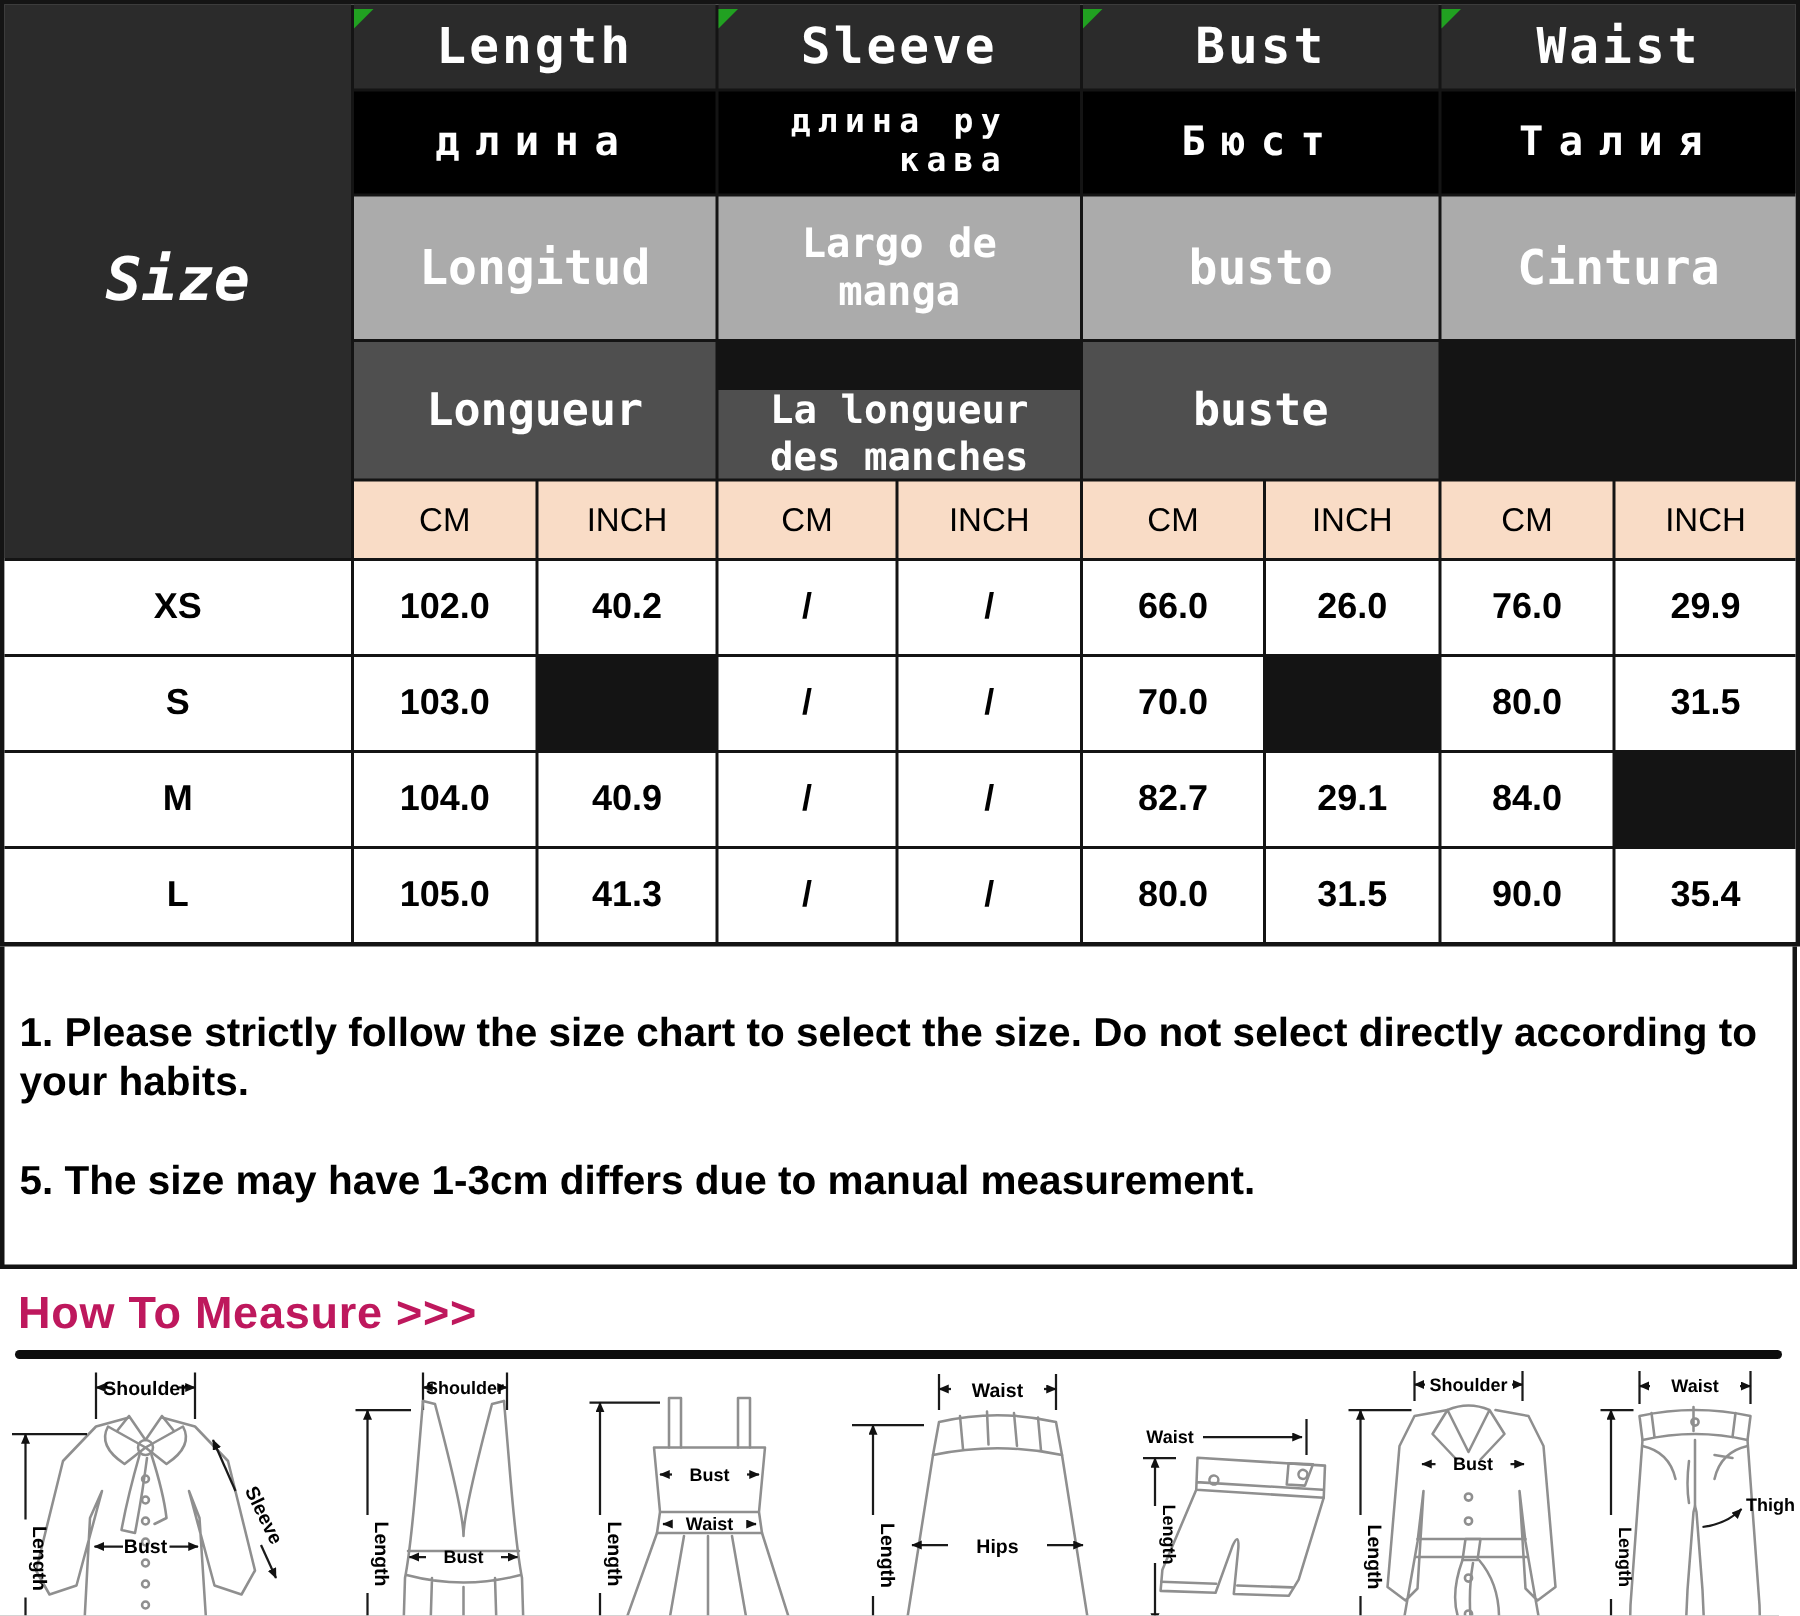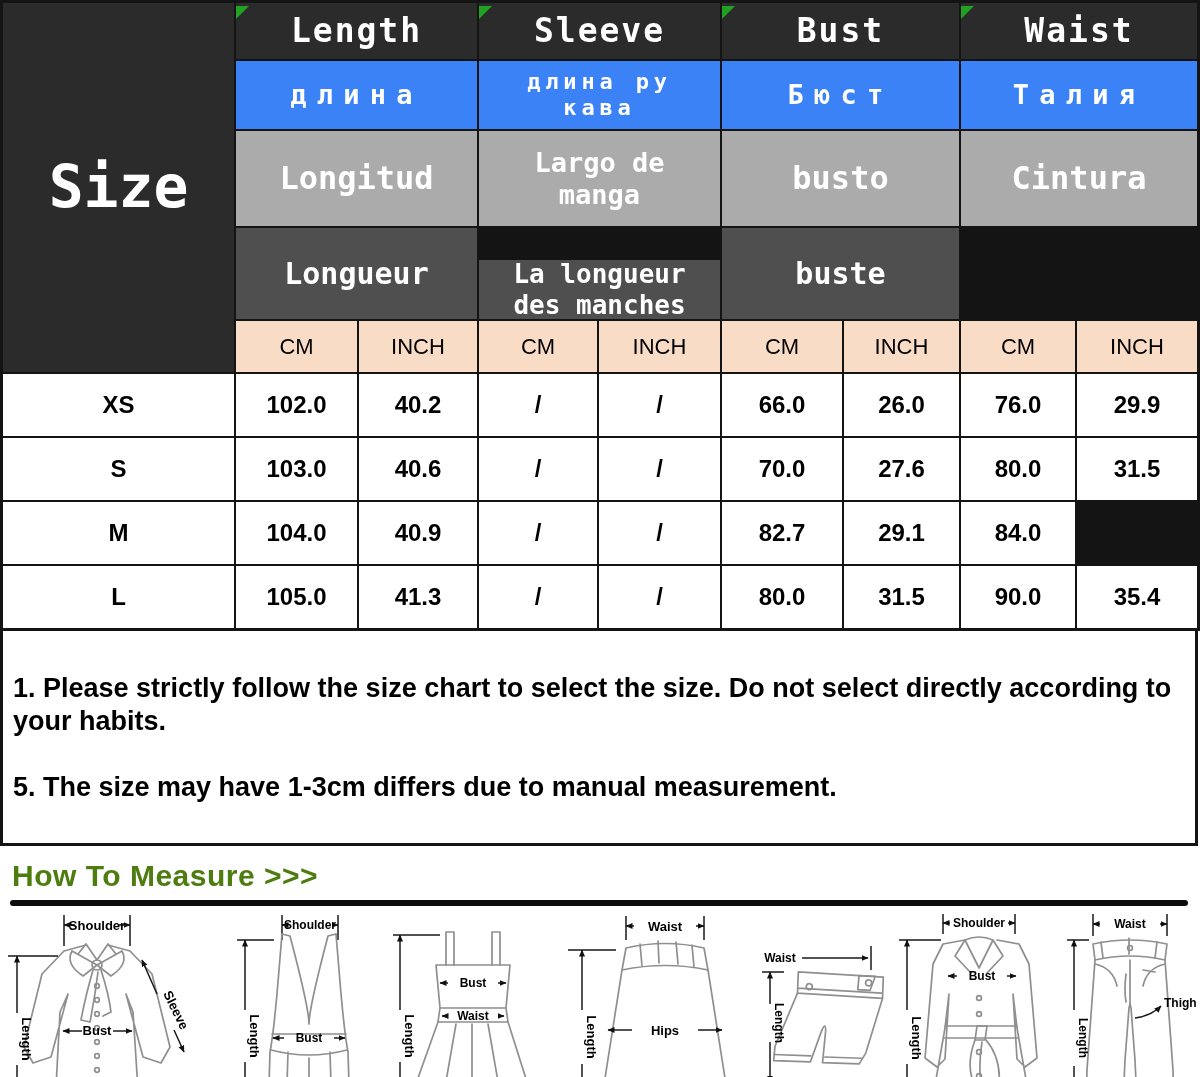--- a/index.html
+++ b/index.html
@@ -8,44 +8,44 @@
 
   
   .table-wrap{position:relative;width:1194px;border:3px solid #141414;}
   .size-table{display:grid;background:#141414;gap:2px;
     grid-template-columns:231px 121px 118px 118px 121px 120px 115px 114px 120px;
     grid-template-rows:56px 68px 95px 91px 51px 62px 62px 62px 62px;}
   .cell{display:flex;align-items:center;justify-content:center;text-align:center;
         white-space:pre-line;line-height:1.18;}
   .mono{font-family:"DejaVu Sans Mono","Liberation Mono",monospace;font-weight:bold;color:#fff;}
   .bg-dark{background:#2b2b2b;}
-  .bg-ru{background:#3b82f6;}
+  .bg-ru{background:#000000;text-align:right;}
   .bg-es{background:#ababab;}
   .bg-fr{background:#4f4f4f;}
   .bg-unit{background:#f9dcc6;}
   .bg-white{background:#ffffff;}
-  .corner{font-size:58px;}
+  .corner{font-size:40px;font-style:italic;}
   .h-en{font-size:33px;letter-spacing:2px;}
   .c-ru{font-size:27px;letter-spacing:.38em;}
   .c-ru.small{font-size:22px;letter-spacing:.22em;}
   .c-es{font-size:32px;}
   .c-es.small{font-size:27px;}
   .c-fr{font-size:30px;}
   .c-fr.small{font-size:26px;margin-top:32px;}
   .unit{font-size:22px;font-weight:normal;color:#000;}
   .val{font-size:24px;font-weight:bold;color:#000;}
   .tri{position:absolute;width:0;height:0;border-top:13px solid #21a121;
        border-right:13px solid transparent;top:3px;}
 
   
   .notes{width:1170px;border:3px solid #141414;border-top:0;padding:8px 12px 6px 10px;
          font-size:27px;font-weight:bold;color:#000;line-height:1.22;white-space:pre-line;}
 
   
-  .htm-title{margin:13px 0 0 12px;font-size:30px;font-weight:800;color:#4d7c0f;letter-spacing:.5px;}
+  .htm-title{margin:13px 0 0 12px;font-size:30px;font-weight:800;color:#be185d;letter-spacing:.5px;}
   .htm-rule{height:6px;background:#0d0d0d;border-radius:3px;margin:7px 12px 0 10px;}
 
   
   .diagrams{display:flex;justify-content:space-between;align-items:flex-start;
             margin-top:4px;padding:0 2px;}
   svg{display:block;}
   .garm{stroke:#8f8f8f;stroke-width:1.7;fill:none;stroke-linecap:round;stroke-linejoin:round;}
   .dim{stroke:#1a1a1a;stroke-width:1.5;fill:none;}
   .lbl{font-family:"Liberation Sans",sans-serif;font-size:13px;font-weight:bold;fill:#000;text-anchor:middle;}
   .lbl-sm{font-size:12px;}
@@ -96,25 +96,23 @@
       <div class="cell bg-white val" style="grid-column:3;grid-row:6">40.2</div>
       <div class="cell bg-white val" style="grid-column:4;grid-row:6">/</div>
       <div class="cell bg-white val" style="grid-column:5;grid-row:6">/</div>
       <div class="cell bg-white val" style="grid-column:6;grid-row:6">66.0</div>
       <div class="cell bg-white val" style="grid-column:7;grid-row:6">26.0</div>
       <div class="cell bg-white val" style="grid-column:8;grid-row:6">76.0</div>
       <div class="cell bg-white val" style="grid-column:9;grid-row:6">29.9</div>
 
       <div class="cell bg-white val" style="grid-column:1;grid-row:7">S</div>
       <div class="cell bg-white val" style="grid-column:2;grid-row:7">103.0</div>
-      <div class="cell bg-white val" style="grid-column:3;grid-row:7">40.6</div>
       <div class="cell bg-white val" style="grid-column:4;grid-row:7">/</div>
       <div class="cell bg-white val" style="grid-column:5;grid-row:7">/</div>
       <div class="cell bg-white val" style="grid-column:6;grid-row:7">70.0</div>
-      <div class="cell bg-white val" style="grid-column:7;grid-row:7">27.6</div>
       <div class="cell bg-white val" style="grid-column:8;grid-row:7">80.0</div>
       <div class="cell bg-white val" style="grid-column:9;grid-row:7">31.5</div>
 
       <div class="cell bg-white val" style="grid-column:1;grid-row:8">M</div>
       <div class="cell bg-white val" style="grid-column:2;grid-row:8">104.0</div>
       <div class="cell bg-white val" style="grid-column:3;grid-row:8">40.9</div>
       <div class="cell bg-white val" style="grid-column:4;grid-row:8">/</div>
       <div class="cell bg-white val" style="grid-column:5;grid-row:8">/</div>
       <div class="cell bg-white val" style="grid-column:6;grid-row:8">82.7</div>
       <div class="cell bg-white val" style="grid-column:7;grid-row:8">29.1</div>

